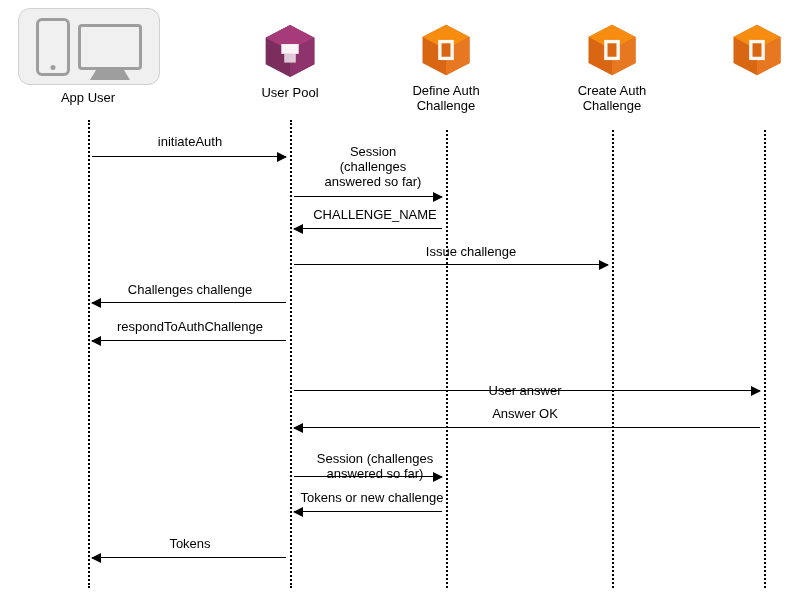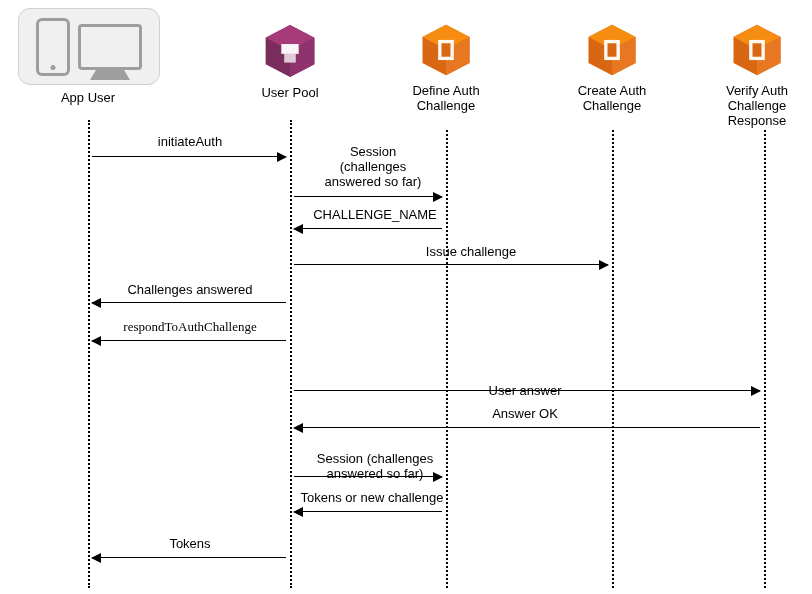--- a/index.html
+++ b/index.html
@@ -170,22 +170,20 @@
   <div class="participant" style="left:702px; top:22px; width:110px;">
     <div class="lambda-icon">
       <svg viewBox="0 0 100 100">
         <polygon points="50,5 92,27 92,73 50,95 8,73 8,27" fill="#D86613"></polygon>
         <polygon points="50,5 92,27 50,49 8,27" fill="#F68D11"></polygon>
         <polygon points="50,49 92,27 92,73 50,95" fill="#E87722"></polygon>
         <rect x="36" y="32" width="28" height="36" fill="#FFFFFF" opacity="0.95"></rect>
         <rect x="42" y="38" width="16" height="24" fill="#D86613"></rect>
       </svg>
     </div>
-    <div class="label">Verify  Auth
-Challenge Response</div>
   </div>
 
   <div class="lifeline" style="left:88px;  top:120px; height:468px;"></div>
   <div class="lifeline" style="left:290px; top:120px; height:468px;"></div>
   <div class="lifeline" style="left:446px; top:130px; height:458px;"></div>
   <div class="lifeline" style="left:612px; top:130px; height:458px;"></div>
   <div class="lifeline" style="left:764px; top:130px; height:458px;"></div>
 
   <div class="msg-label" style="left:120px; top:135px; width:140px;">initiateAuth</div>
   <div class="arrow right" style="left:92px; top:156px; width:194px;"></div>
@@ -194,24 +192,24 @@
 (challenges
 answered so far)</div>
   <div class="arrow right" style="left:294px; top:196px; width:148px;"></div>
 
   <div class="msg-label" style="left:300px; top:208px; width:150px;">CHALLENGE_NAME</div>
   <div class="arrow left" style="left:294px; top:228px; width:148px;"></div>
 
   <div class="msg-label" style="left:396px; top:245px; width:150px;">Issue challenge</div>
   <div class="arrow right" style="left:294px; top:264px; width:314px;"></div>
 
-  <div class="msg-label" style="left:110px; top:283px; width:160px;">Challenges answered</div>
+  <div class="msg-label" style="left:110px; top:283px; width:160px;">Challenges challenge</div>
   <div class="arrow left" style="left:92px; top:302px; width:194px;"></div>
 
-  <div class="msg-label" style="left:100px; top:320px; width:180px;font-family:Liberation Serif, serif;">respondToAuthChallenge</div>
+  <div class="msg-label" style="left:100px; top:320px; width:180px;">respondToAuthChallenge</div>
   <div class="arrow left" style="left:92px; top:340px; width:194px;"></div>
 
   <div class="msg-label" style="left:450px; top:370px; width:150px;margin-top:14px;">User answer</div>
   <div class="arrow right" style="left:294px; top:390px; width:466px;"></div>
 
   <div class="msg-label" style="left:450px; top:407px; width:150px;">Answer OK</div>
   <div class="arrow left" style="left:294px; top:427px; width:466px;"></div>
 
   <div class="msg-label" style="left:300px; top:440px; width:150px;margin-top:12px;">Session (challenges
 answered so far)</div>

